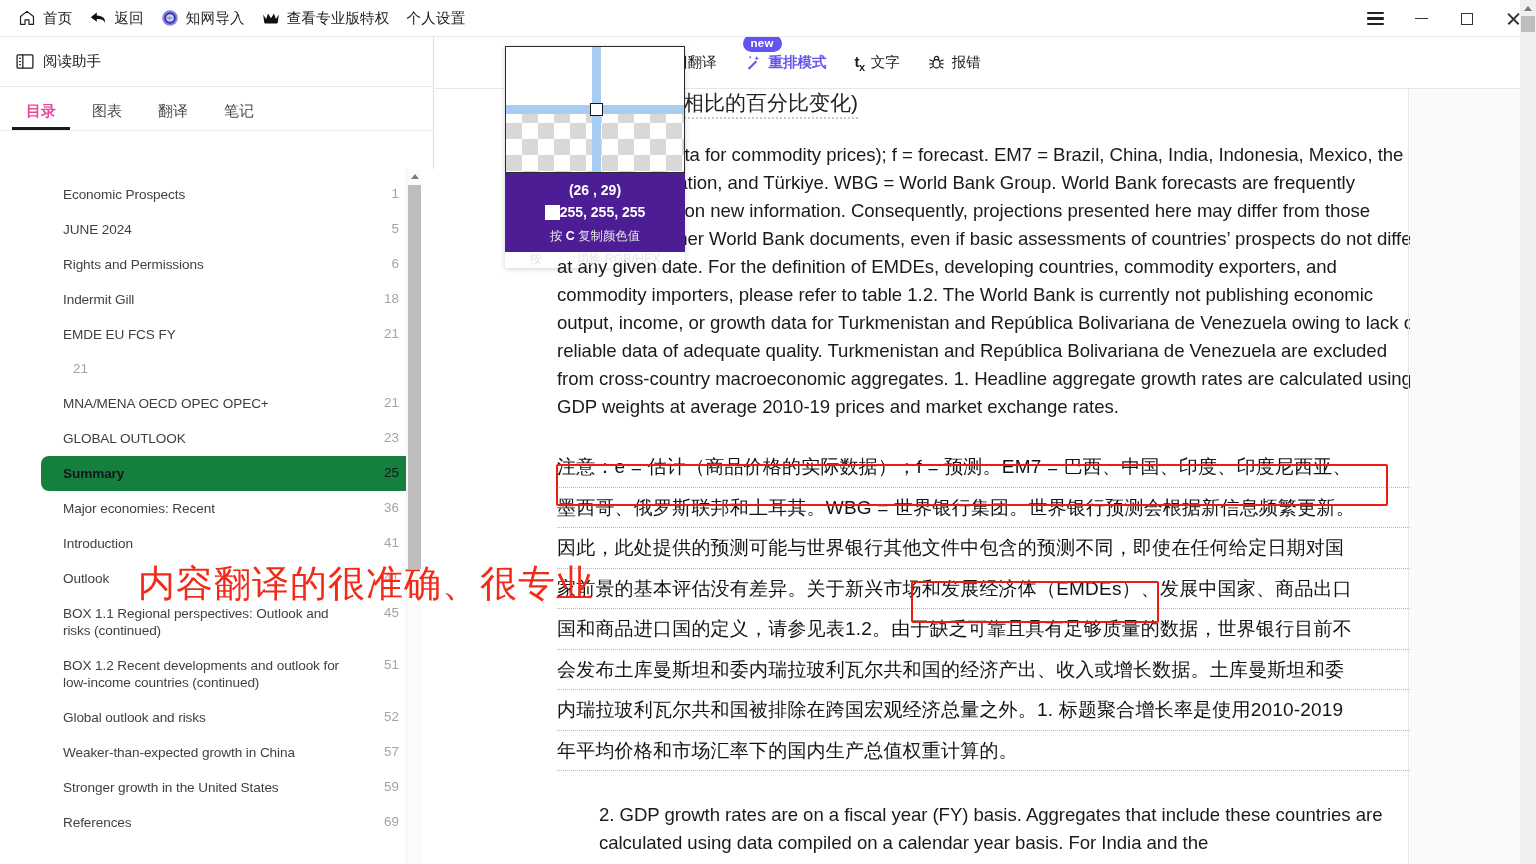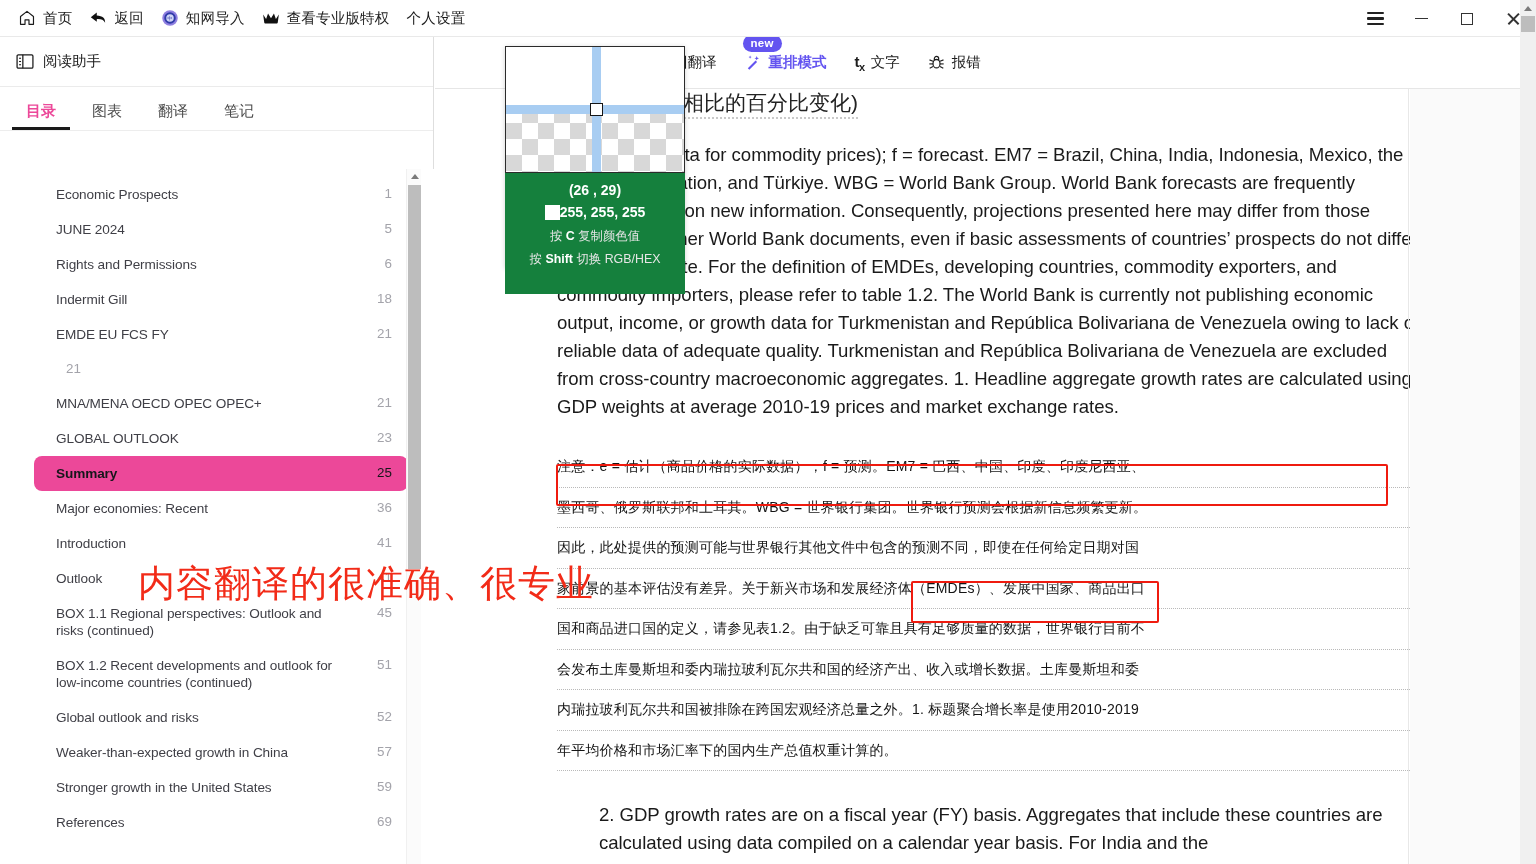--- a/index.html
+++ b/index.html
@@ -76,39 +76,39 @@
     padding: 0 18px 9px 18px;
     cursor: default; white-space: nowrap;
   }
   .sb-tab.active { color: #ec4899; font-weight: 700; }
   .sb-tab.active:after {
     content: ""; position: absolute; left: 4px; right: 4px; bottom: 0;
     height: 2.6px; background: #1a1a1a;
   }
 
   .toc {
-    position: absolute; left: 4px; top: 132px; width: 434px; height: 695px;
+    position: absolute; left: 11px; top: 132px; width: 434px; height: 695px;
     overflow: hidden; background: #fff;
     padding-top: 8px;
   }
   .toc-row {
     display: flex; align-items: flex-start; justify-content: space-between;
     margin: 0 30px 0 30px;
     padding: 9px 16px 9px 22px;
     border-radius: 8px;
     cursor: default;
     min-height: 34px;
   }
   .toc-row .title {
     font-size: 13.6px; color: #3f3f46; line-height: 17px; max-width: 290px;
     font-family: "Liberation Sans", sans-serif;
     letter-spacing: -0.1px;
   }
   .toc-row .pg { font-size: 13.4px; color: #a3a3aa; flex-shrink: 0; padding-left: 10px; }
-  .toc-row.sel { background: #ec4899; }
+  .toc-row.sel { background: #15803d; }
   .toc-row.sel .title { color: #16161a; font-weight: 600; }
   .toc-row.sel .pg { color: #16161a; font-weight: 400; }
 
   
   .sb-scroll {
     position: absolute; right: 12px; top: 132px; width: 15px; height: 727px;
     background: #fbfbfb; border-left: 1px solid #f0f0f0;
   }
   .sb-scroll .thumb {
     position: absolute; left: 1px; top: 16px; width: 13px; height: 384px;
@@ -166,21 +166,21 @@
 
   .eng {
     font-size: 18.6px; line-height: 28px; color: #1a1a1a;
     margin-top: 22px;
     letter-spacing: -.05px;
   }
   .eng.second { margin-top: 30px; padding-left: 42px; }
 
   .zh-block { margin-top: 26px; }
   .zh-line {
-    font-size: 14px; line-height: 39.5px; color: #141414;
+    font-size: 19px; line-height: 39.5px; color: #141414;
     border-bottom: 1.6px dotted #b9b9b9;
     letter-spacing: .2px;
     white-space: nowrap;
   }
 
   
   .redbox {
     position: absolute; border: 2px solid #ef1b0f; border-radius: 2px;
     pointer-events: none;
   }
@@ -220,21 +220,21 @@
   }
   .mag-hline {
     position: absolute; left: 0; top: 58px; width: 180px; height: 9px;
     background: #a8cdf2;
   }
   .mag-box {
     position: absolute; left: 84px; top: 56px; width: 13px; height: 13px;
     border: 1.6px solid #161616; background: #ffffff;
   }
   .picker-info {
-    width: 180px; height: 121px; background: #15803d; color: #ffffff;
+    width: 180px; height: 79px; background: #4c1d95; color: #ffffff;
     padding: 7px 0 0 0; text-align: center;
   }
   .pi-coord { font-size: 14px; line-height: 20px; font-weight: 600; }
   .pi-rgb {
     display: flex; align-items: center; justify-content: center; gap: 0;
     font-size: 14px; line-height: 22px; font-weight: 700; margin-top: 1px;
   }
   .pi-sw { width: 15px; height: 15px; background: #ffffff; display: inline-block; }
   .pi-tip { font-size: 12.4px; line-height: 19px; color: #e6e6e6; margin-top: 4px; }
   .pi-tip b { color: #ffffff; }

